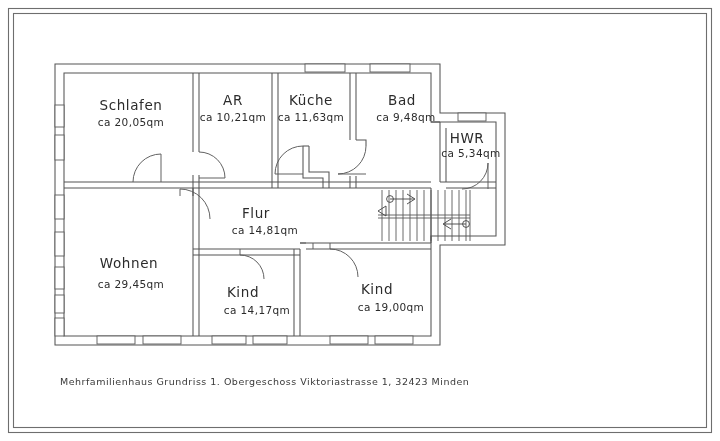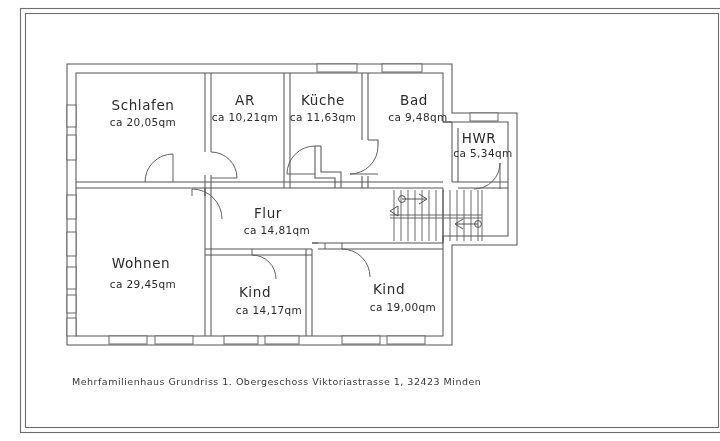--- a/index.html
+++ b/index.html
@@ -12,21 +12,20 @@
     width: 720px;
     height: 441px;
     overflow: hidden;
     font-family: "DejaVu Sans", sans-serif;
   }
   #plan-root {
     position: relative;
     width: 704px;
     height: 441px;
     background: #f97316;
-    margin-left: 12px;
   }
   #plan-svg {
     position: absolute;
     left: 0;
     top: 0;
     width: 720px;
     height: 441px;
     display: block;
   }
   .room-label-name {

